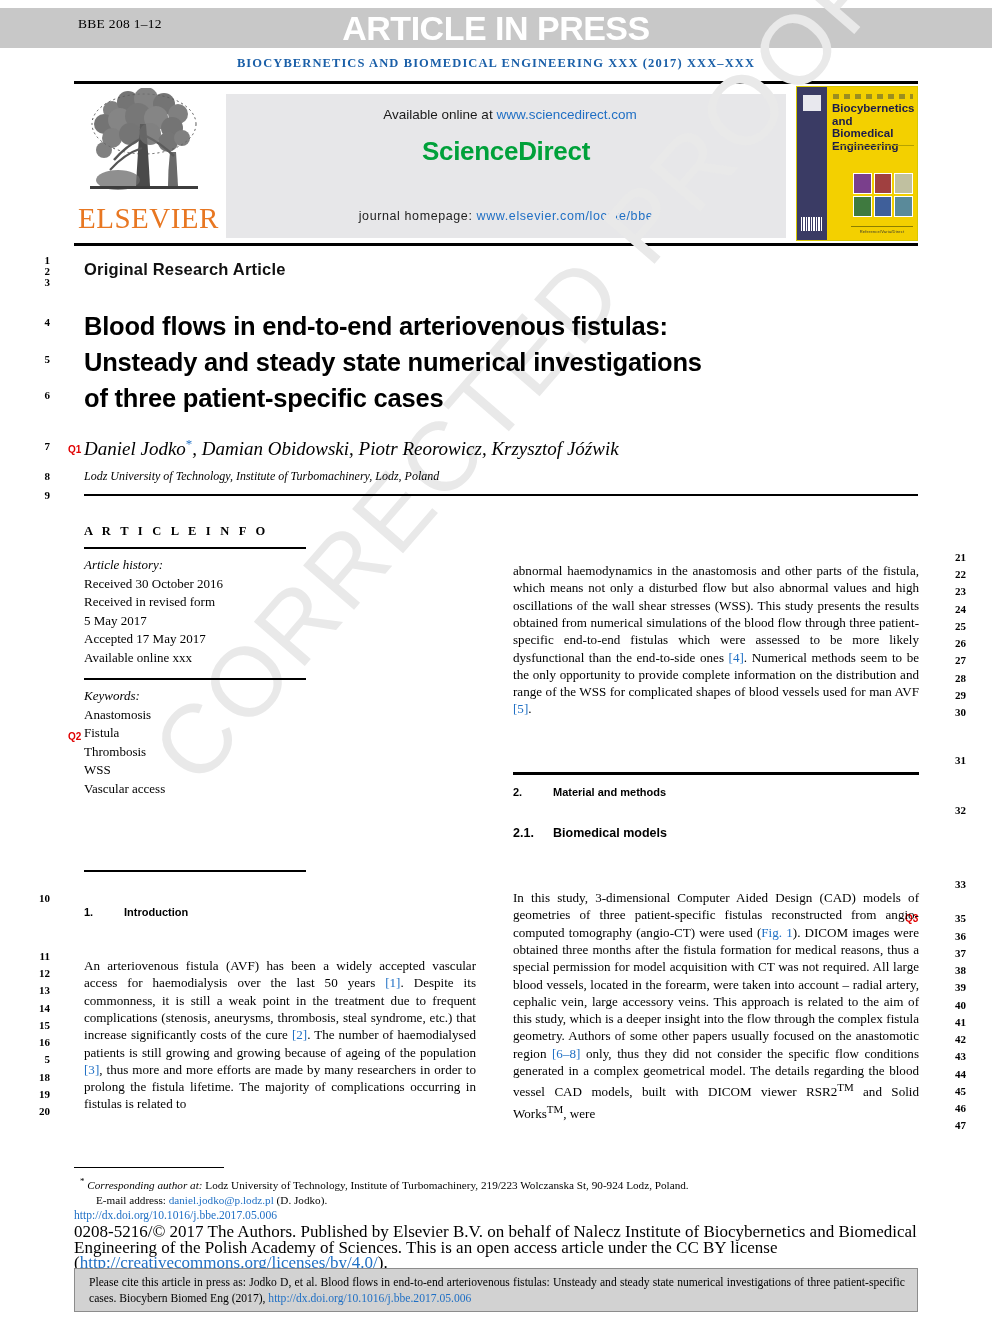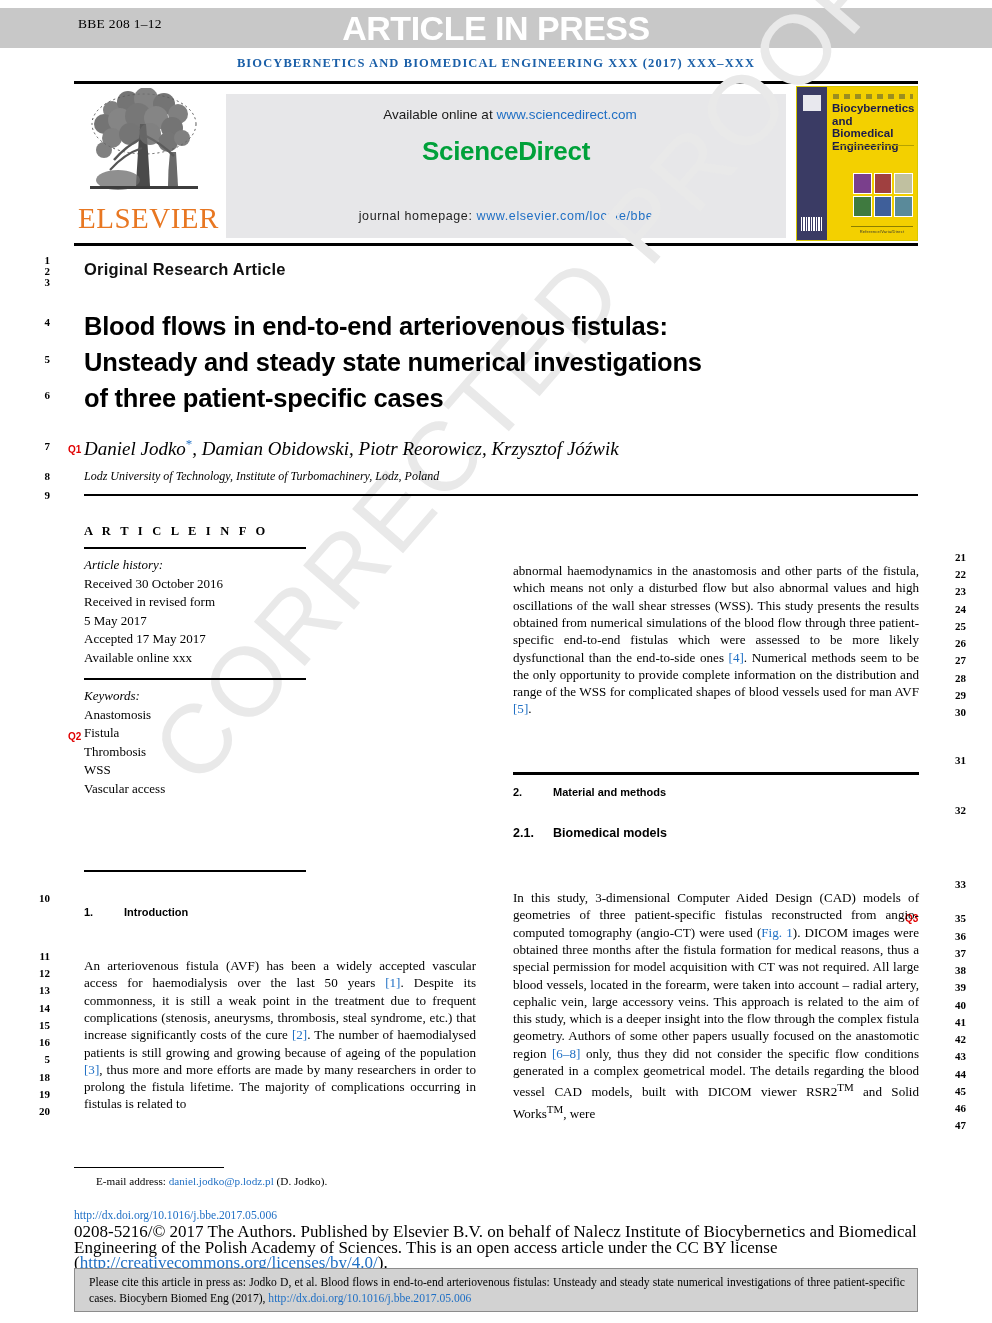--- a/index.html
+++ b/index.html
@@ -644,20 +644,21 @@
   </div>
   <div class="subsec-head" style="left:513px; top:580px;">
     <span class="num">2.1.</span><span>Biomedical models</span>
   </div>
   <p class="body-col" id="col-right-body"><span>In this study, 3-dimensional Computer Aided Design (CAD) models of geometries of three patient-specific fistulas reconstructed from angio-computed tomography (angio-CT) were used (</span><span class="ref">Fig. 1</span><span>). DICOM images were obtained three months after the fistula formation for medical reasons, thus a special permission for model acquisition with CT was not required. All large blood vessels, located in the forearm, were taken into account – radial artery, cephalic vein, large accessory veins. This approach is related to the aim of this study, which is a deeper insight into the flow through the complex fistula geometry. Authors of some other papers usually focused on the anastomotic region </span><span class="ref">[6–8]</span><span> only, thus they did not consider the specific flow conditions generated in a complex geometrical model. The details regarding the blood vessel CAD models, built with DICOM viewer RSR2</span><sup>TM</sup><span> and Solid Works</span><sup>TM</sup><span>, were</span></p>
 
 </div>
 
 <div id="footer-rule"></div>
 <div id="footnotes">
+  <div style="padding-left:14px; text-indent:-8px;"><span class="star">*</span> <span class="ital">Corresponding author at:</span><span> Lodz University of Technology, Institute of Turbomachinery, 219/223 Wolczanska St, 90-924 Lodz, Poland.</span></div>
   <div style="padding-left:22px;"><span>E-mail address: </span><span class="lnk">daniel.jodko@p.lodz.pl</span><span> (D. Jodko).</span></div>
 </div>
 <div id="doi-line">http://dx.doi.org/10.1016/j.bbe.2017.05.006</div>
 <div id="copyright"><span>0208-5216/© 2017 The Authors. Published by Elsevier B.V. on behalf of Nalecz Institute of Biocybernetics and Biomedical Engineering of the Polish Academy of Sciences. This is an open access article under the CC BY license (</span><span class="lnk">http://creativecommons.org/licenses/by/4.0/</span><span>).</span></div>
 
 <div id="cite-box">
   <div id="cite-text"><span>Please cite this article in press as: Jodko D, et al. Blood flows in end-to-end arteriovenous fistulas: Unsteady and steady state numerical investigations of three patient-specific cases. Biocybern Biomed Eng (2017), </span><span class="lnk">http://dx.doi.org/10.1016/j.bbe.2017.05.006</span></div>
 </div>
 
 </body></html>

